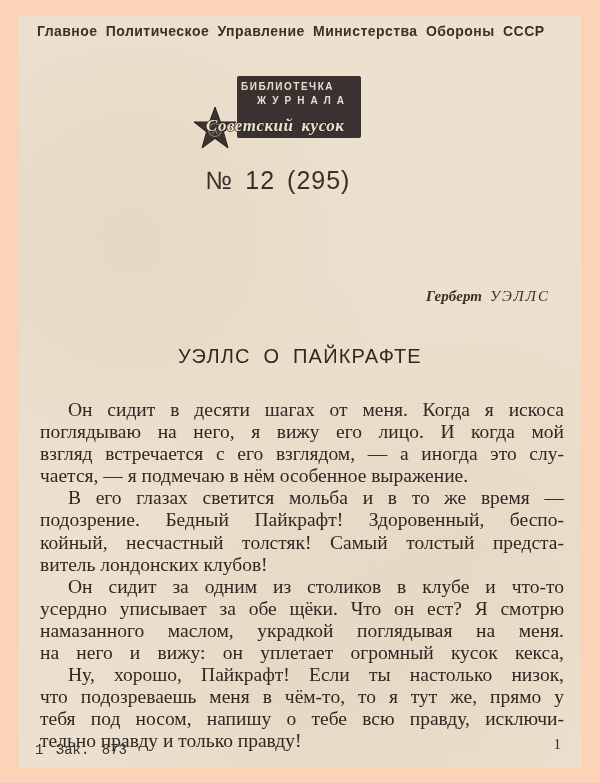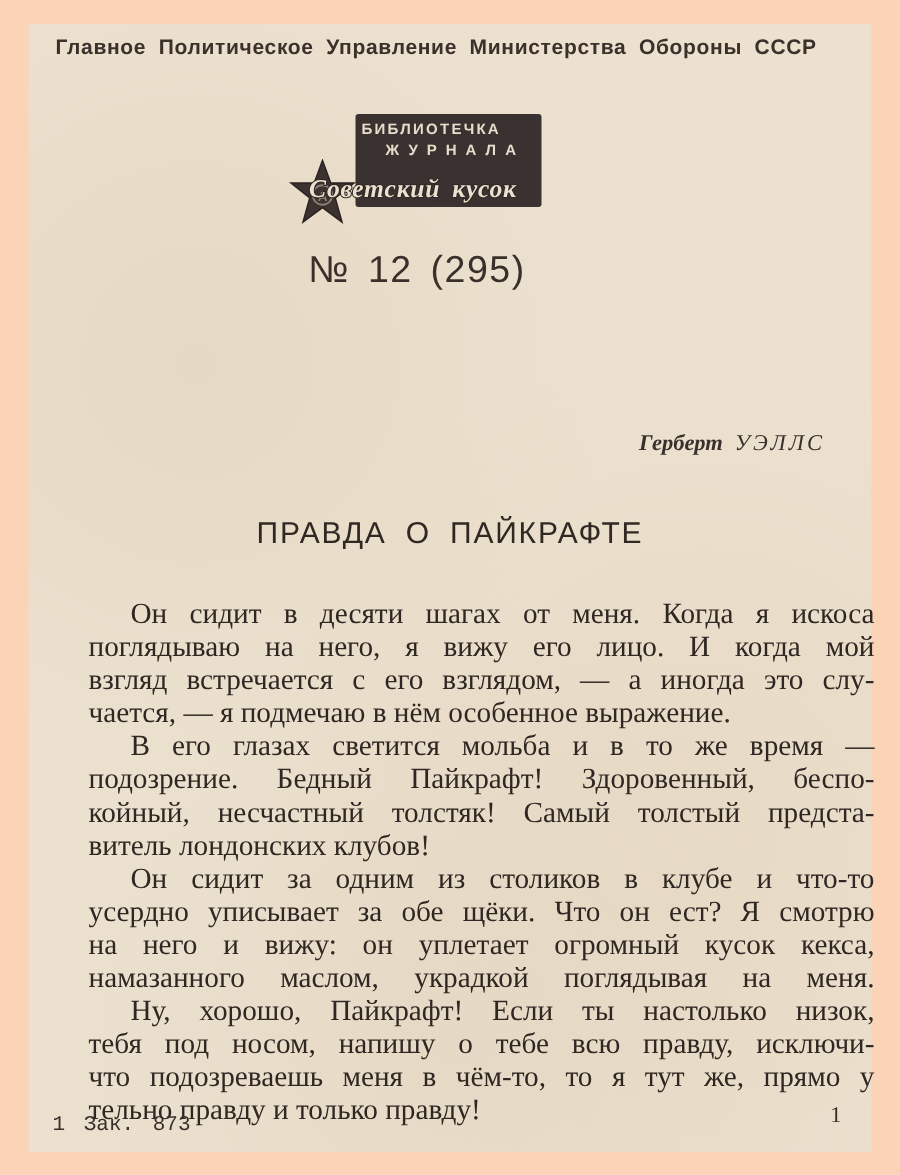--- a/index.html
+++ b/index.html
@@ -112,21 +112,20 @@
     word-spacing: 6px;
   }
   .body-text {
     position: absolute;
     left: 21px; top: 383px;
     width: 524px;
     font-family: "Liberation Serif", serif;
     font-size: 19.5px;
     line-height: 22.1px;
     color: #2f2722;
-    margin-left: 19px;
   }
   .body-text p {
     margin: 0;
     text-align: justify;
     text-align-last: justify;
     text-indent: 28px;
     hyphens: manual;
   }
   .body-text .line { display: block; text-align: justify; text-align-last: justify; }
   .body-text .line.end { text-align-last: left; }
@@ -167,45 +166,45 @@
       <span>Советский</span><span class="w2">кусок</span>
     </div>
   </div>
 
   <div class="issue">№ 12 (295)</div>
 
   <div class="author">
     <span>Герберт</span><span class="surname">УЭЛЛС</span>
   </div>
 
-  <div class="title">ПРАВДА О ПАЙКРАФТЕ</div>
+  <div class="title">УЭЛЛС О ПАЙКРАФТЕ</div>
 
   <div class="body-text">
     <p>
       <span class="line">Он сидит в десяти шагах от меня. Когда я искоса</span>
       <span class="line" style="text-indent:0">поглядываю на него, я вижу его лицо. И когда мой</span>
       <span class="line" style="text-indent:0">взгляд встречается с его взглядом, — а иногда это слу-</span>
       <span class="line end" style="text-indent:0">чается, — я подмечаю в нём особенное выражение.</span>
     </p>
     <p>
       <span class="line">В его глазах светится мольба и в то же время —</span>
       <span class="line" style="text-indent:0">подозрение. Бедный Пайкрафт! Здоровенный, беспо-</span>
       <span class="line" style="text-indent:0">койный, несчастный толстяк! Самый толстый предста-</span>
       <span class="line end" style="text-indent:0">витель лондонских клубов!</span>
     </p>
     <p>
       <span class="line">Он сидит за одним из столиков в клубе и что-то</span>
       <span class="line" style="text-indent:0">усердно уписывает за обе щёки. Что он ест? Я смотрю</span>
+      <span class="line" style="text-indent:0">намазанного маслом, украдкой поглядывая на меня.</span>
       <span class="line" style="text-indent:0">на него и вижу: он уплетает огромный кусок кекса,</span>
-      <span class="line" style="text-indent:0">намазанного маслом, украдкой поглядывая на меня.</span>
     </p>
     <p>
       <span class="line">Ну, хорошо, Пайкрафт! Если ты настолько низок,</span>
+      <span class="line" style="text-indent:0">что подозреваешь меня в чём-то, то я тут же, прямо у</span>
       <span class="line" style="text-indent:0">тебя под носом, напишу о тебе всю правду, исключи-</span>
-      <span class="line" style="text-indent:0">что подозреваешь меня в чём-то, то я тут же, прямо у</span>
       <span class="line end" style="text-indent:0">тельно правду и только правду!</span>
     </p>
   </div>
 
   <div class="footer-left">1 Зак. 873</div>
   <div class="footer-right">1</div>
 
 </div>
 
 </body></html>

